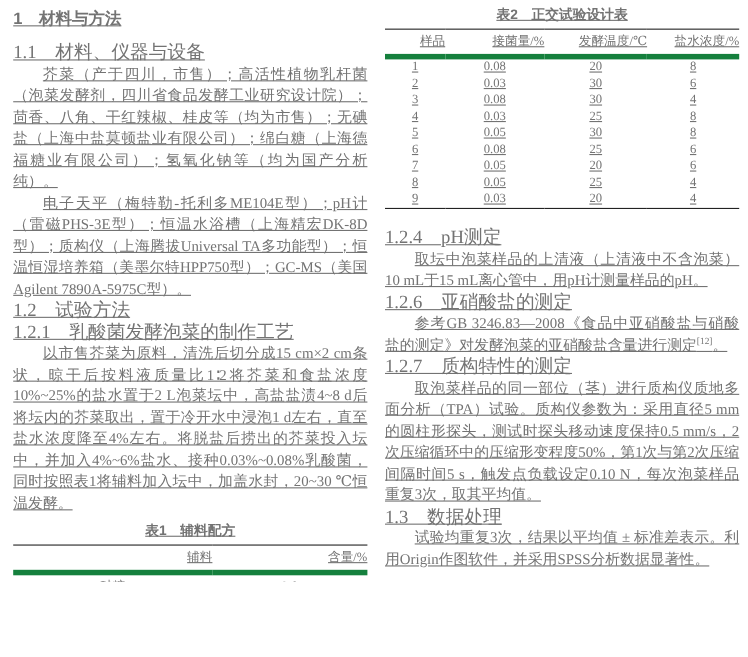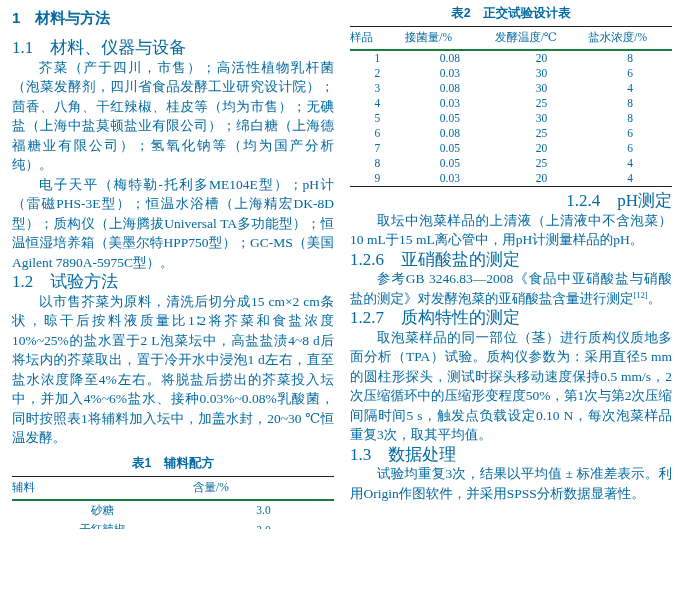--- a/index.html
+++ b/index.html
@@ -1,23 +1,24 @@
 <!DOCTYPE html>
 <html><head>
 <meta charset="utf-8">
 <style>
   * { margin:0; padding:0; box-sizing:border-box; }
   html,body { background:#ffffff; }
   .page {
     position:relative;
     width:680px; height:529px;
     background:#ffffff;
-    color:#0369a1;
+    color:#737373;
     overflow:hidden;
     font-family:"Liberation Serif","DejaVu Serif",serif;
+    text-decoration:underline;
   }
   .columns {
     display:flex;
     padding:5px 8px 0 12px;
     gap:16px;
   }
   .col { width:322px; flex:0 0 322px; }
   .col.right { width:322px; flex:0 0 322px; }
 
   .h-major {
@@ -52,23 +53,23 @@
   }
   table.three-line {
     width:100%;
     border-collapse:collapse;
     border-top:1.6px solid #222;
     border-bottom:1.6px solid #222;
     font-size:11.5px;
   }
   table.three-line th {
     font-weight:normal;
-    border-bottom:2px solid #15803d;
+    border-bottom:5px solid #15803d;
     padding:3px 0 4px 0;
-    text-align:left;
+    text-align:right;
   }
   table.three-line td {
     text-align:center;
     padding:1px 0 2px 0;
   }
   #table1 td { padding:2px 0 2.5px 0; }
   #table2 col.c1 { width:17%; }
   #table2 col.c2 { width:28%; }
   #table2 col.c3 { width:29%; }
   #table2 col.c4 { width:26%; }
@@ -78,20 +79,21 @@
 
 <div class="page">
   <div class="columns">
 
     <div class="col left">
       <div class="h-major">1　材料与方法</div>
       <div class="h-sub">1.1　材料、仪器与设备</div>
       <p class="body-p">芥菜（产于四川，市售）；高活性植物乳杆菌（泡菜发酵剂，四川省食品发酵工业研究设计院）；茴香、八角、干红辣椒、桂皮等（均为市售）；无碘盐（上海中盐莫顿盐业有限公司）；绵白糖（上海德福糖业有限公司）；氢氧化钠等（均为国产分析纯）。</p>
       <p class="body-p">电子天平（梅特勒-托利多ME104E型）；pH计（雷磁PHS-3E型）；恒温水浴槽（上海精宏DK-8D型）；质构仪（上海腾拔Universal TA多功能型）；恒温恒湿培养箱（美墨尔特HPP750型）；GC-MS（美国Agilent 7890A-5975C型）。</p>
       <div class="h-sub">1.2　试验方法</div>
+      <div class="h-sub">1.2.1　乳酸菌发酵泡菜的制作工艺</div>
       <p class="body-p">以市售芥菜为原料，清洗后切分成15 cm×2 cm条状，晾干后按料液质量比1∶2将芥菜和食盐浓度10%~25%的盐水置于2 L泡菜坛中，高盐盐渍4~8 d后将坛内的芥菜取出，置于冷开水中浸泡1 d左右，直至盐水浓度降至4%左右。将脱盐后捞出的芥菜投入坛中，并加入4%~6%盐水、接种0.03%~0.08%乳酸菌，同时按照表1将辅料加入坛中，加盖水封，20~30 ℃恒温发酵。</p>
 
       <div class="tbl-caption">表1　辅料配方</div>
       <table class="three-line" id="table1">
         <thead>
           <tr>
               <th>辅料</th>
               <th>含量/%</th>
             </tr>
         </thead>
@@ -184,21 +186,21 @@
             </tr>
             <tr>
               <td>9</td>
               <td>0.03</td>
               <td>20</td>
               <td>4</td>
             </tr>
           </tbody>
       </table>
 
-      <div class="h-sub" style="margin-top:4px;text-align:right;">1.2.4　pH测定</div>
+      <div class="h-sub" style="margin-top:16px;">1.2.4　pH测定</div>
       <p class="body-p">取坛中泡菜样品的上清液（上清液中不含泡菜）10 mL于15 mL离心管中，用pH计测量样品的pH。</p>
 
 
       <div class="h-sub">1.2.6　亚硝酸盐的测定</div>
       <p class="body-p"><span>参考GB 3246.83—2008《食品中亚硝酸盐与硝酸盐的测定》对发酵泡菜的亚硝酸盐含量进行测定</span><sup class="cite">[12]</sup><span>。</span></p>
 
       <div class="h-sub">1.2.7　质构特性的测定</div>
       <p class="body-p">取泡菜样品的同一部位（茎）进行质构仪质地多面分析（TPA）试验。质构仪参数为：采用直径5 mm的圆柱形探头，测试时探头移动速度保持0.5 mm/s，2次压缩循环中的压缩形变程度50%，第1次与第2次压缩间隔时间5 s，触发点负载设定0.10 N，每次泡菜样品重复3次，取其平均值。</p>
 
       <div class="h-sub">1.3　数据处理</div>

